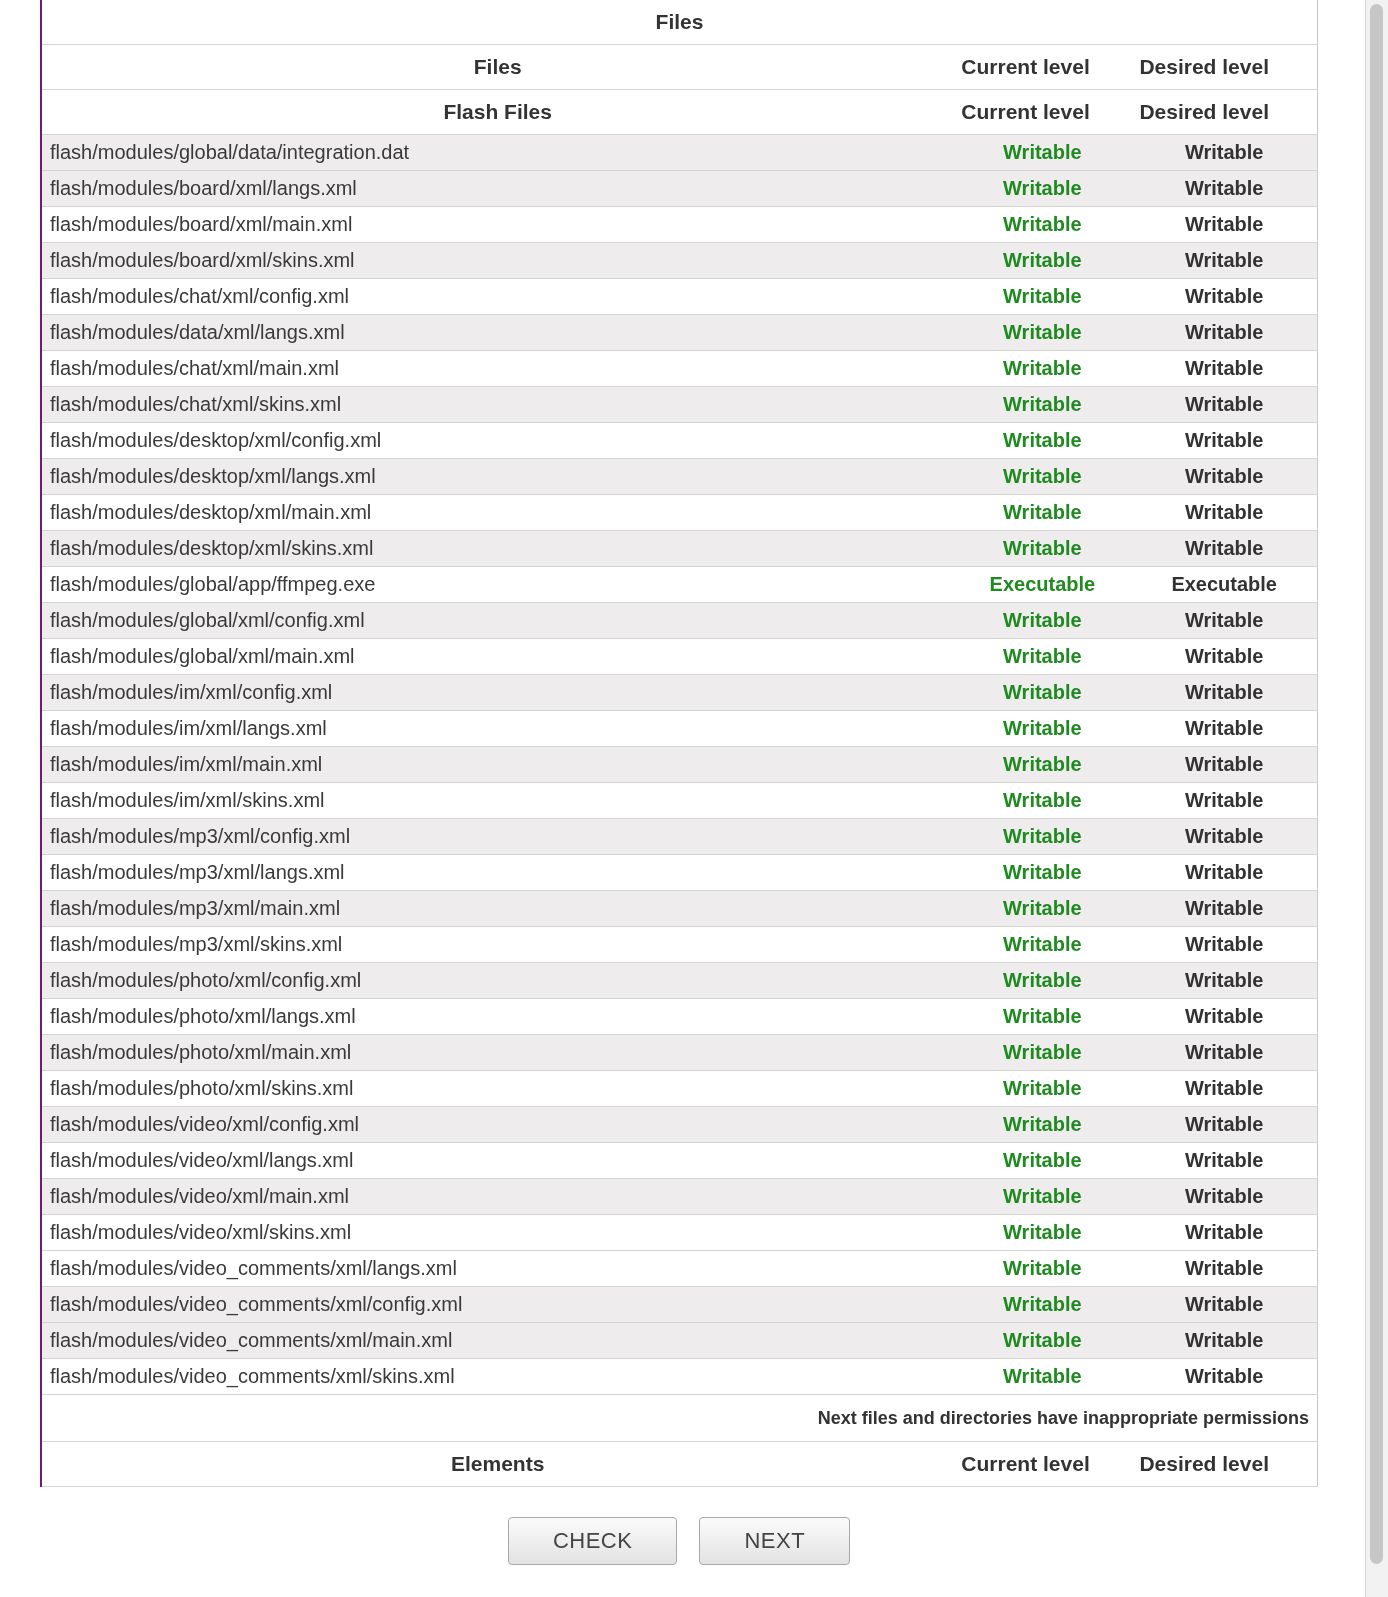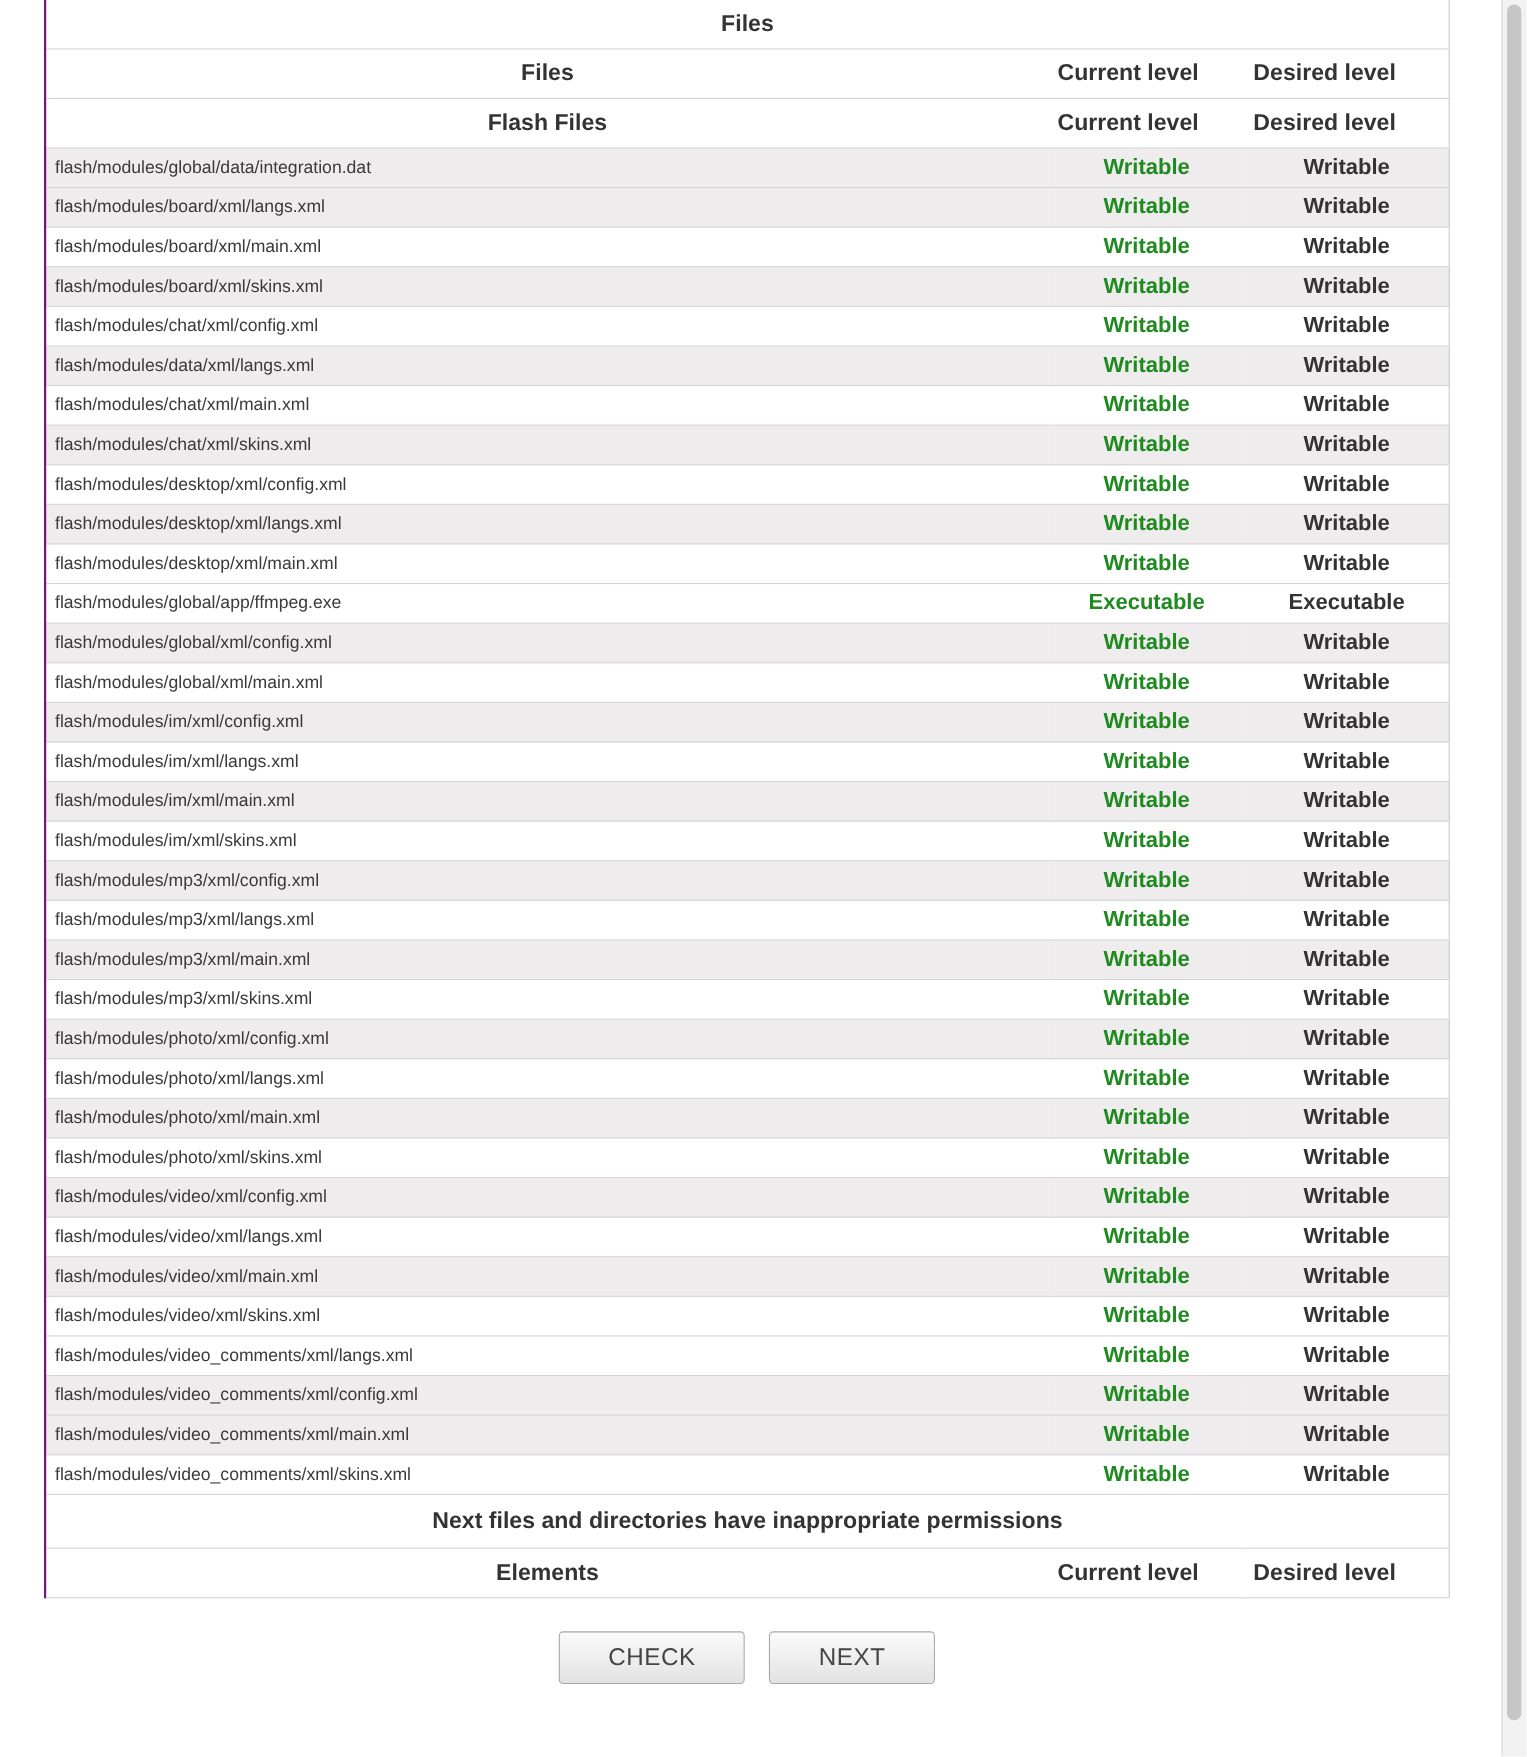--- a/index.html
+++ b/index.html
@@ -70,38 +70,38 @@
     font-weight: bold;
     font-size: 21px;
     color: #333333;
     padding: 10px 8px;
     background: #ffffff;
   }
   tr.header-row td.col-name { text-align: center; }
 
   tr.data-row td.col-name {
     text-align: left;
-    font-size: 16px;
+    font-size: 20px;
     color: #3a3a3a;
   }
   tr.data-row td.col-current,
   tr.data-row td.col-desired {
     text-align: center;
     font-weight: bold;
     font-size: 20px;
   }
   tr.data-row td.col-current { color: #1f8a1f; }
   tr.data-row td.col-desired { color: #333333; }
   tr.odd td { background: #eeecec; }
   tr.even td { background: #ffffff; }
 
   tr.note-row td {
-    text-align: center;
+    text-align: right;
     font-weight: bold;
-    font-size: 21px;
+    font-size: 18px;
     color: #333333;
     padding: 12px 8px;
     background: #ffffff;
   }
 
   .buttons {
     width: 1278px;
     display: flex;
     justify-content: center;
     gap: 22px;
@@ -195,20 +195,25 @@
           <tr class="data-row odd">
             <td class="col-name">flash/modules/desktop/xml/langs.xml</td>
             <td class="col-current">Writable</td>
             <td class="col-desired">Writable</td>
           </tr>
           <tr class="data-row even">
             <td class="col-name">flash/modules/desktop/xml/main.xml</td>
             <td class="col-current">Writable</td>
             <td class="col-desired">Writable</td>
           </tr>
+          <tr class="data-row odd">
+            <td class="col-name">flash/modules/desktop/xml/skins.xml</td>
+            <td class="col-current">Writable</td>
+            <td class="col-desired">Writable</td>
+          </tr>
           <tr class="data-row even">
             <td class="col-name">flash/modules/global/app/ffmpeg.exe</td>
             <td class="col-current">Executable</td>
             <td class="col-desired">Executable</td>
           </tr>
           <tr class="data-row odd">
             <td class="col-name">flash/modules/global/xml/config.xml</td>
             <td class="col-current">Writable</td>
             <td class="col-desired">Writable</td>
           </tr>

